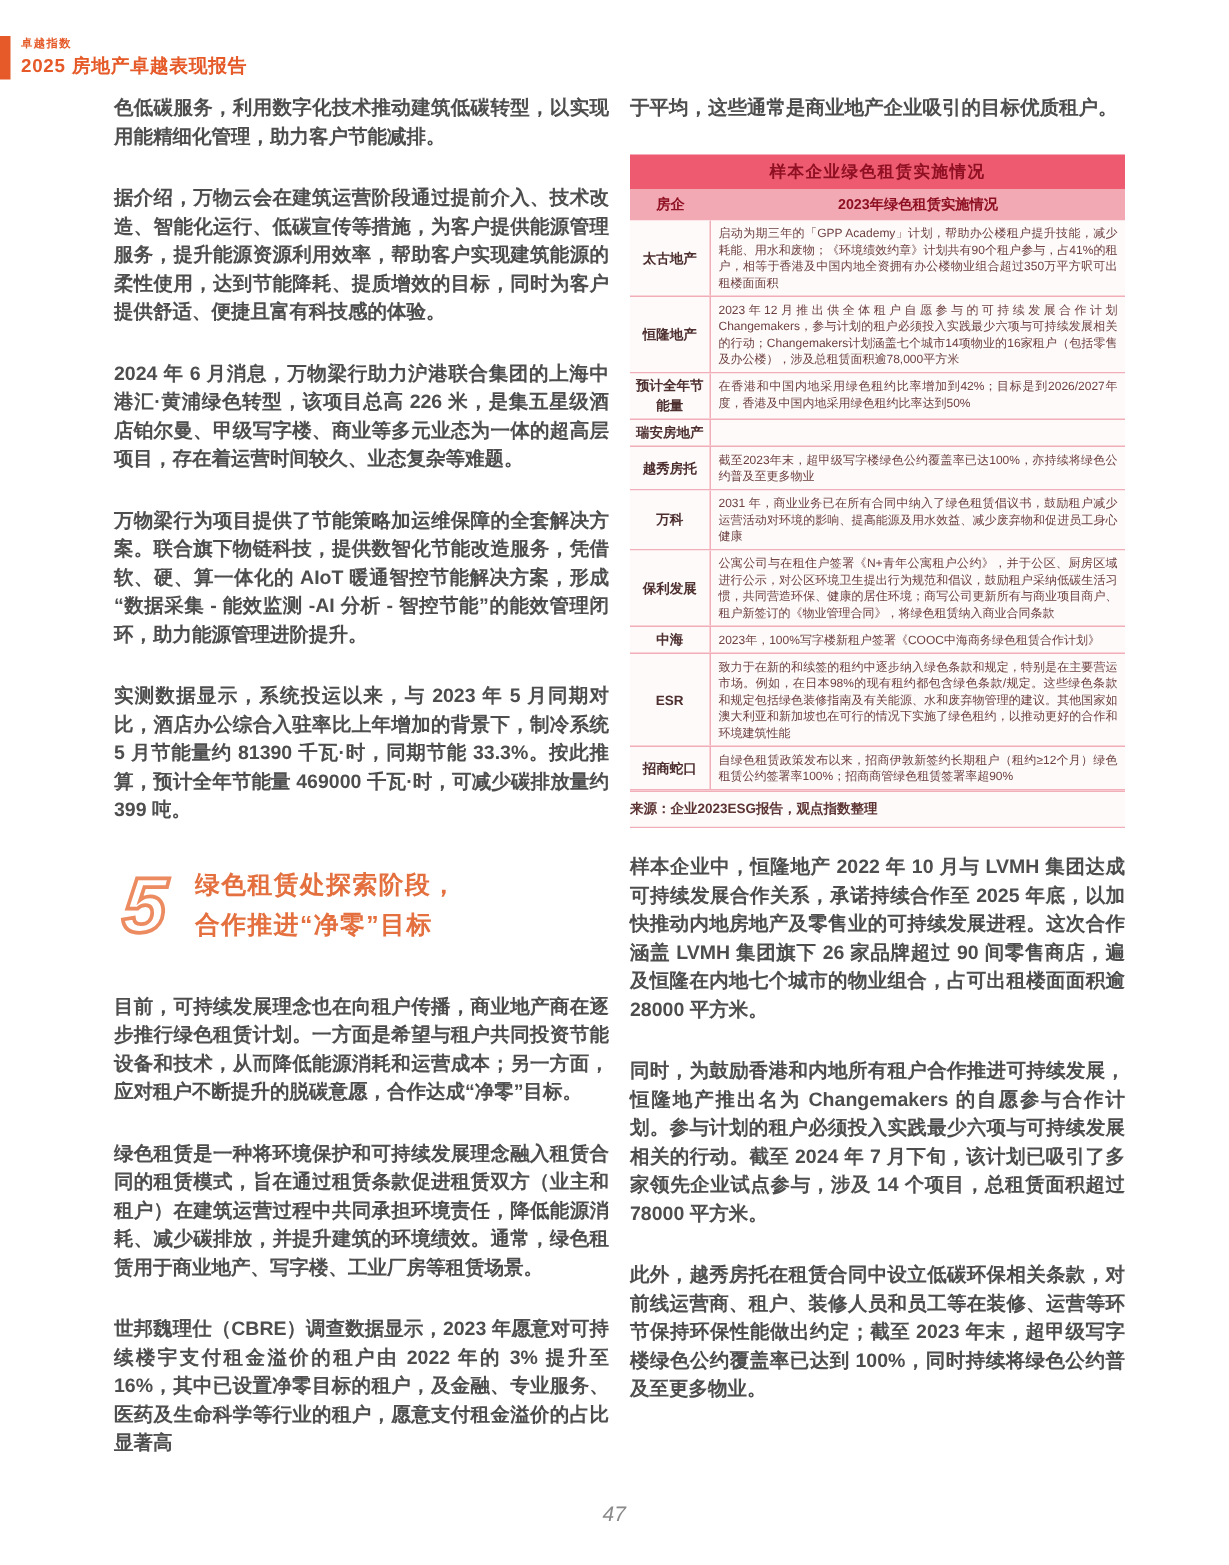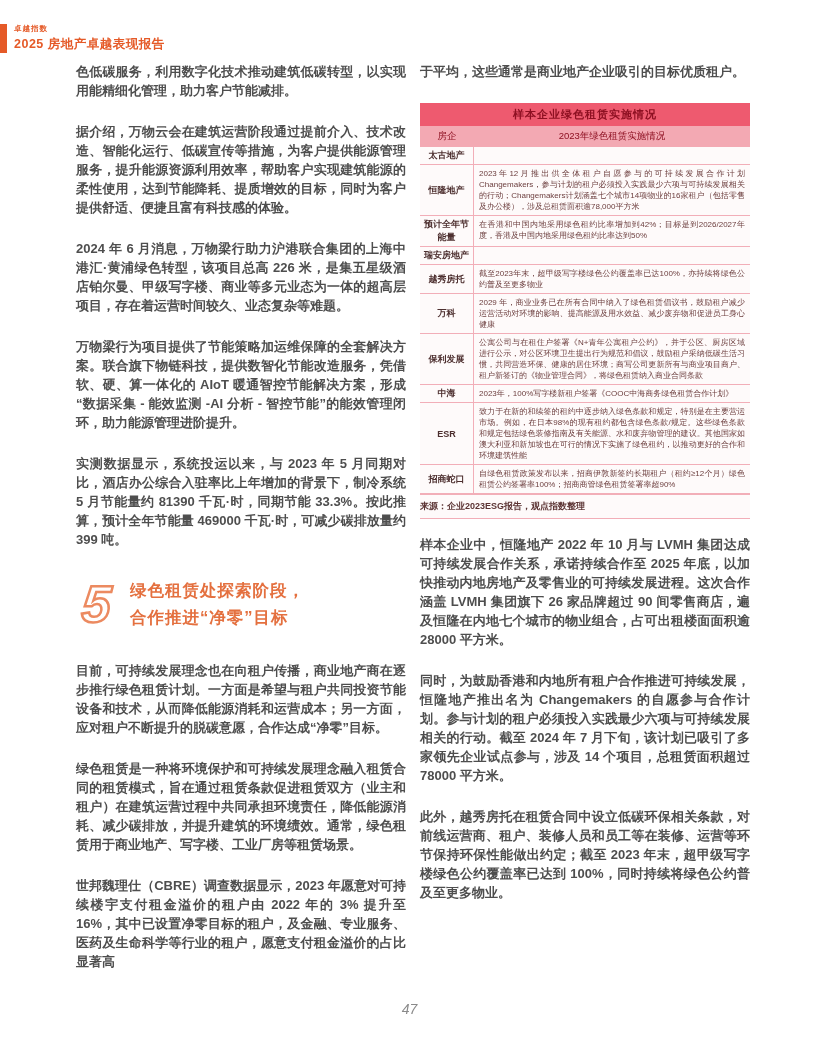--- a/index.html
+++ b/index.html
@@ -18,21 +18,21 @@
   
   .sec{display:flex;align-items:center;gap:15px;margin:28px 0 30px 2px;}
   .sec-num{font-size:52px;line-height:48px;font-weight:800;font-style:italic;color:#ffffff;
            -webkit-text-stroke:2.5px #ec8a60;transform:skewX(-4deg);padding:0 4px;}
   .sec-title{font-size:16.5px;line-height:27px;font-weight:bold;color:var(--section-orange,#e4703f);letter-spacing:1px;}
   
   .tbl{margin:12px 0 16px;border-bottom:1px solid var(--table-line,#f2aeb8);}
   .t-title{background:var(--table-title-bg,#ee5a6f);color:var(--table-text-dark-red,#8e1022);
            font-weight:bold;font-size:11px;text-align:center;padding:4px 0;letter-spacing:1px;}
   .t-head{display:grid;grid-template-columns:54px 1fr;background:var(--table-header-bg,#f3a9b3);
-          color:var(--table-text-dark-red,#8e1022);font-weight:normal;}
+          color:var(--table-text-dark-red,#8e1022);font-weight:bold;}
   .t-head .t-hc{font-size:9.5px;text-align:center;padding:4px 2px;}
   .t-row{display:grid;grid-template-columns:54px 1fr;background:#fefafa;border-bottom:1px solid var(--table-line,#f2aeb8);}
   .t-row:last-of-type{border-bottom:none;}
   .t-company{display:flex;align-items:center;justify-content:center;text-align:center;
              font-weight:bold;font-size:9px;color:#4d2f2f;border-right:1px solid var(--table-line,#f2aeb8);padding:2px;}
   .t-detail{font-size:8px;line-height:11px;color:#6e4040;padding:3px 5px;text-align:justify;}
   .t-source{font-size:9px;font-weight:bold;color:#5c3434;padding:5px 0;
             background:#fefafa;border-top:1px solid var(--table-line,#f2aeb8);}
   
   .page-num{position:absolute;bottom:26px;left:0;right:0;text-align:center;
@@ -77,39 +77,40 @@
       <p class="body">于平均，这些通常是商业地产企业吸引的目标优质租户。</p>
 
       <div class="tbl">
         <div class="t-title">样本企业绿色租赁实施情况</div>
         <div class="t-head">
           <div class="t-hc">房企</div>
           <div class="t-hc">2023年绿色租赁实施情况</div>
         </div>
         <div class="t-row">
           <div class="t-company">太古地产</div>
+          <div class="t-detail">启动为期三年的「GPP Academy」计划，帮助办公楼租户提升技能，减少耗能、用水和废物；《环境绩效约章》计划共有90个租户参与，占41%的租户，相等于香港及中国内地全资拥有办公楼物业组合超过350万平方呎可出租楼面面积</div>
         </div>
         <div class="t-row">
           <div class="t-company">恒隆地产</div>
           <div class="t-detail">2023年12月推出供全体租户自愿参与的可持续发展合作计划Changemakers，参与计划的租户必须投入实践最少六项与可持续发展相关的行动；Changemakers计划涵盖七个城市14项物业的16家租户（包括零售及办公楼），涉及总租赁面积逾78,000平方米</div>
         </div>
         <div class="t-row">
           <div class="t-company">预计全年节能量</div>
           <div class="t-detail">在香港和中国内地采用绿色租约比率增加到42%；目标是到2026/2027年度，香港及中国内地采用绿色租约比率达到50%</div>
         </div>
         <div class="t-row">
           <div class="t-company">瑞安房地产</div>
         </div>
         <div class="t-row">
           <div class="t-company">越秀房托</div>
           <div class="t-detail">截至2023年末，超甲级写字楼绿色公约覆盖率已达100%，亦持续将绿色公约普及至更多物业</div>
         </div>
         <div class="t-row">
           <div class="t-company">万科</div>
-          <div class="t-detail">2029 年，商业业务已在所有合同中纳入了绿色租赁倡议书，鼓励租户减少运营活动对环境的影响、提高能源及用水效益、减少废弃物和促进员工身心健康</div>
+          <div class="t-detail">2031 年，商业业务已在所有合同中纳入了绿色租赁倡议书，鼓励租户减少运营活动对环境的影响、提高能源及用水效益、减少废弃物和促进员工身心健康</div>
         </div>
         <div class="t-row">
           <div class="t-company">保利发展</div>
           <div class="t-detail">公寓公司与在租住户签署《N+青年公寓租户公约》，并于公区、厨房区域进行公示，对公区环境卫生提出行为规范和倡议，鼓励租户采纳低碳生活习惯，共同营造环保、健康的居住环境；商写公司更新所有与商业项目商户、租户新签订的《物业管理合同》，将绿色租赁纳入商业合同条款</div>
         </div>
         <div class="t-row">
           <div class="t-company">中海</div>
           <div class="t-detail">2023年，100%写字楼新租户签署《COOC中海商务绿色租赁合作计划》</div>
         </div>
         <div class="t-row">

